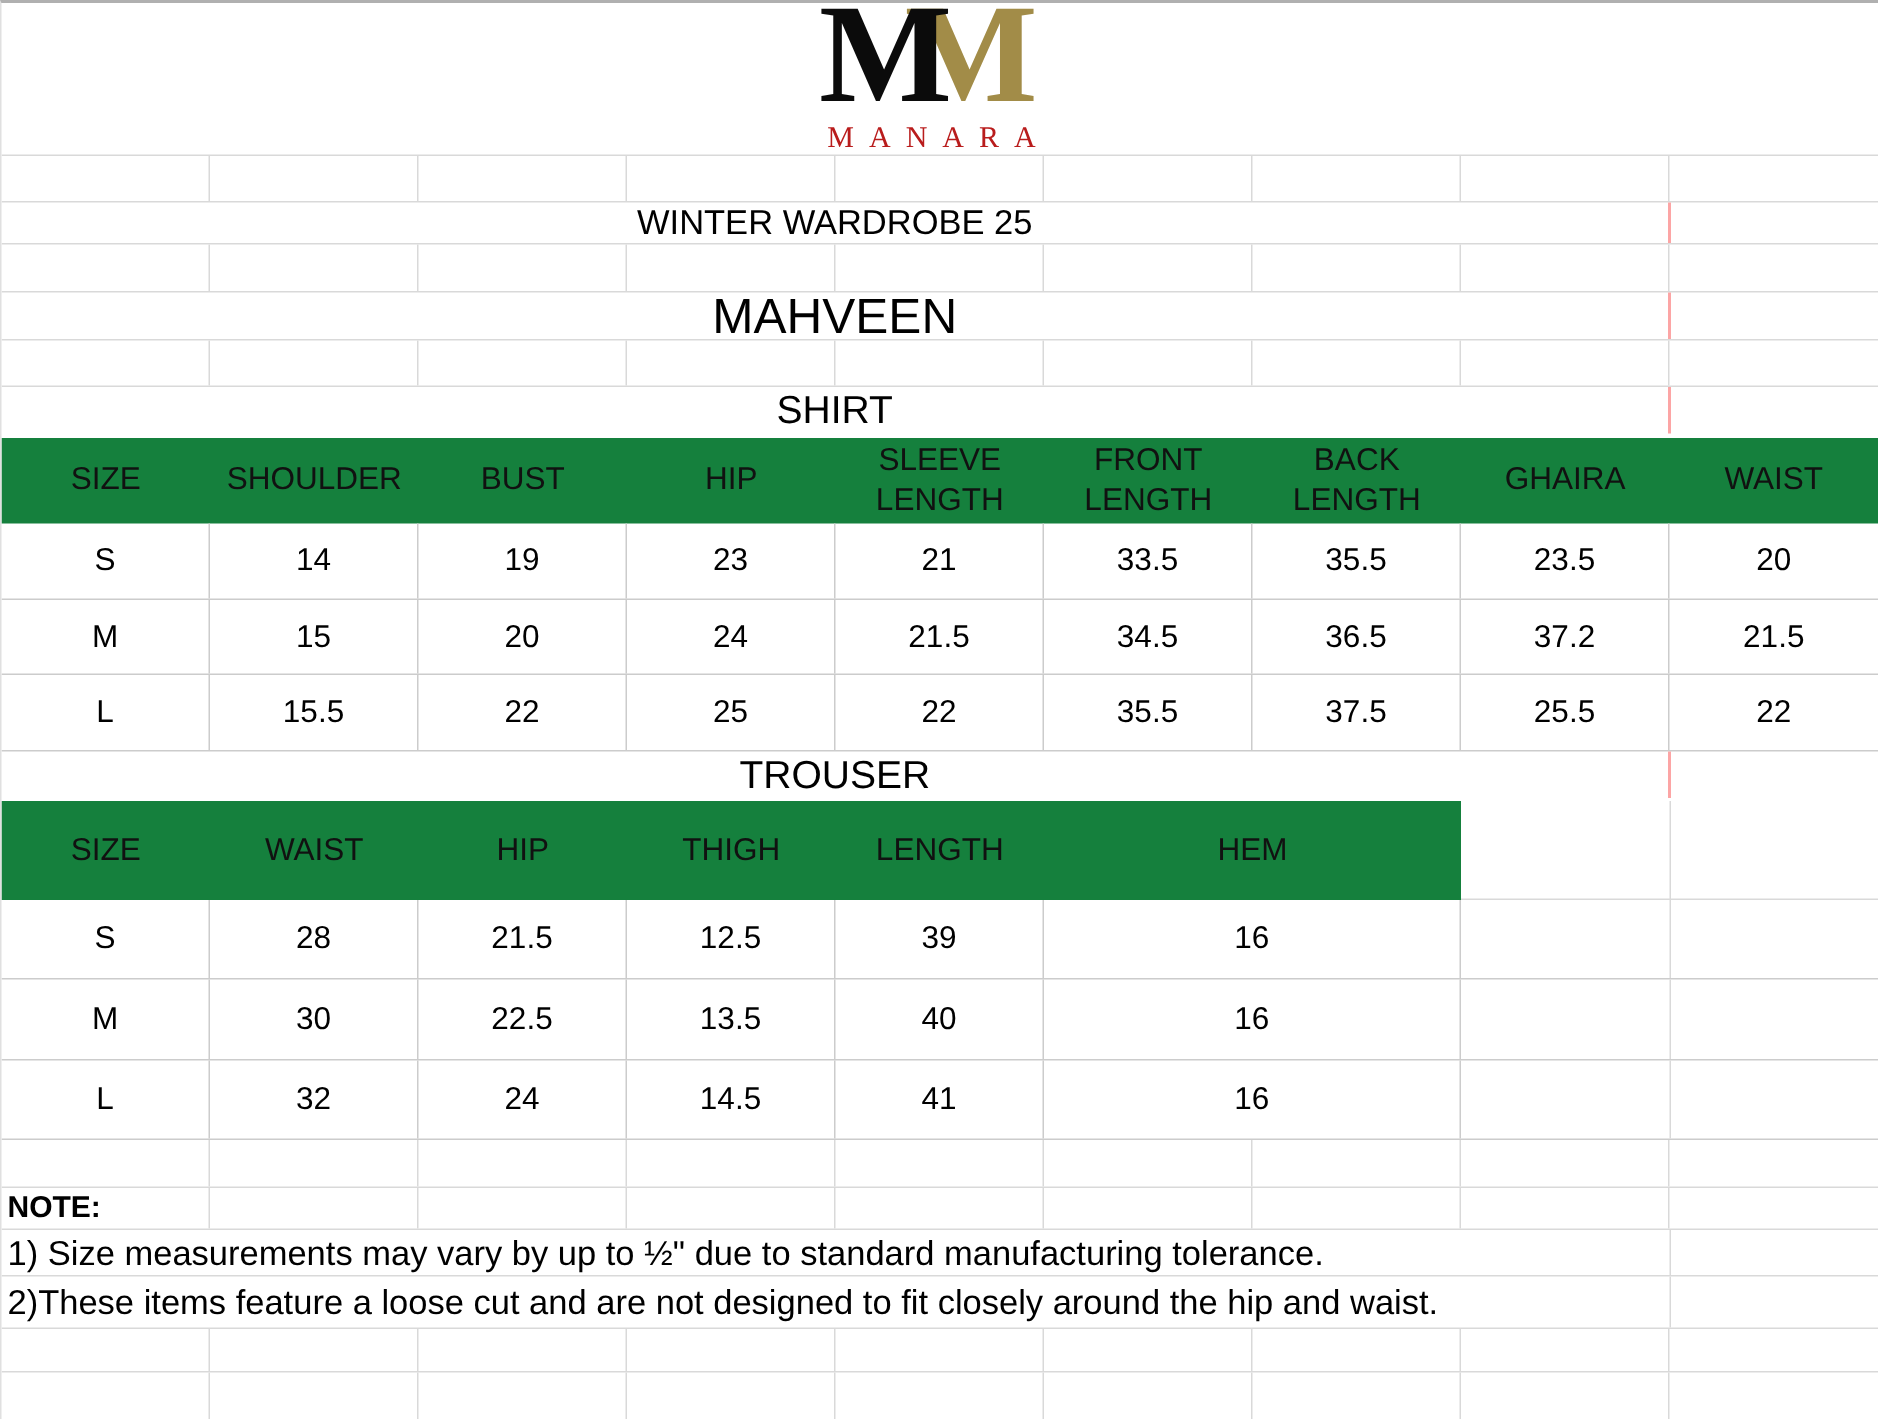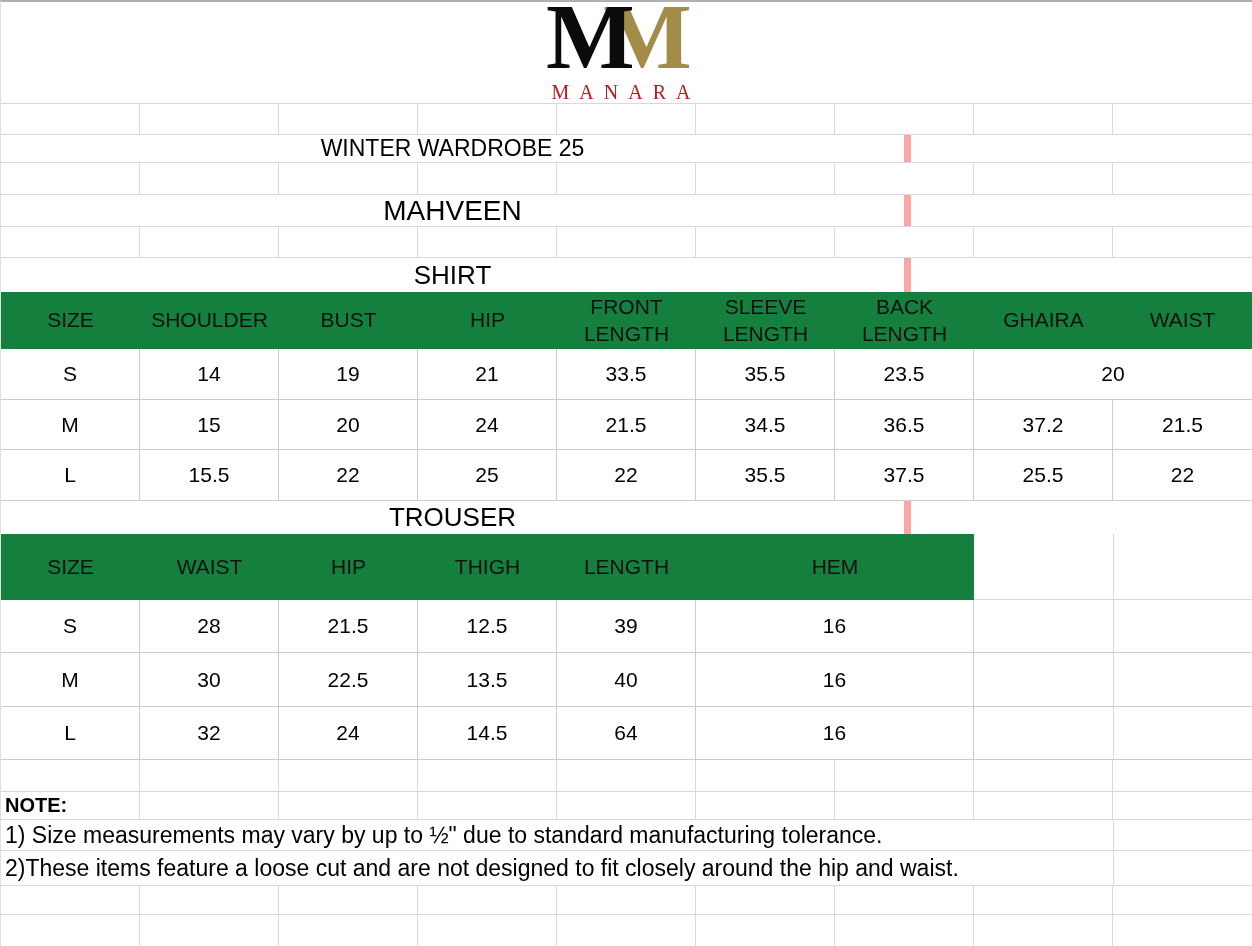--- a/index.html
+++ b/index.html
@@ -11,26 +11,26 @@
   }
   .row { display:flex; width:100%; }
 
   
   .grid-row { border-bottom:1px solid #d9d9d9; }
   .grid-row .gc { width:139px; border-right:1px solid #d9d9d9; }
   .grid-row .gc.last { flex:1; border-right:none; }
 
   
   .title-row { border-bottom:1px solid #d9d9d9; }
-  .title-row .merged { width:910px; border-right:7px solid #fca5a5;
+  .title-row .merged { width:1113px; border-right:2px solid #fca5a5;
     display:flex; align-items:center; justify-content:center; }
   .title-row .endcell { flex:1; }
-  .title-row.no-bb { border-bottom:none; }
+  .title-row.no-bb { border-bottom:none;flex-direction:column; }
   .t-collection { font-size:23px; }
-  .t-product   { font-size:28px; }
+  .t-product   { font-size:33px; }
   .t-section   { font-size:26px; }
 
   
   .gold { background:#15803d; }
   .hcell { display:flex; align-items:center; justify-content:center;
     text-align:center; font-size:21px; line-height:1.25; color:#111; }
   .shirt-header { height:57px; }
   .shirt-header .hcell { width:139px; }
   .shirt-header .hcell.last { flex:1; }
 
@@ -137,31 +137,32 @@
   <div class="row title-row no-bb" style="height:34px">
     <div class="merged t-section">SHIRT</div>
     <div class="endcell"></div>
   </div>
 
   <div class="row gold shirt-header">
     <div class="hcell">SIZE</div>
     <div class="hcell">SHOULDER</div>
     <div class="hcell">BUST</div>
     <div class="hcell">HIP</div>
+    <div class="hcell">SLEEVE LENGTH</div>
     <div class="hcell">FRONT LENGTH</div>
-    <div class="hcell">SLEEVE LENGTH</div>
     <div class="hcell">BACK LENGTH</div>
     <div class="hcell">GHAIRA</div>
     <div class="hcell last">WAIST</div>
   </div>
 
   <div class="row data-row" style="height:51px">
     <div class="dcell">S</div>
     <div class="dcell">14</div>
     <div class="dcell">19</div>
+    <div class="dcell">23</div>
     <div class="dcell">21</div>
     <div class="dcell">33.5</div>
     <div class="dcell">35.5</div>
     <div class="dcell">23.5</div>
     <div class="dcell last">20</div>
   </div>
 
   <div class="row data-row" style="height:50px">
     <div class="dcell">M</div>
     <div class="dcell">15</div>
@@ -224,21 +225,21 @@
     <div class="dcell hem">16</div>
     <i class="tf1"></i>
     <i class="tf2"></i>
   </div>
 
   <div class="row data-row t-data" style="height:53px">
     <div class="dcell">L</div>
     <div class="dcell">32</div>
     <div class="dcell">24</div>
     <div class="dcell">14.5</div>
-    <div class="dcell">64</div>
+    <div class="dcell">41</div>
     <div class="dcell hem">16</div>
     <i class="tf1"></i>
     <i class="tf2"></i>
   </div>
 
   <div class="row grid-row" style="height:32px">
     <i class="gc"></i>
       <i class="gc"></i>
       <i class="gc"></i>
       <i class="gc"></i>

